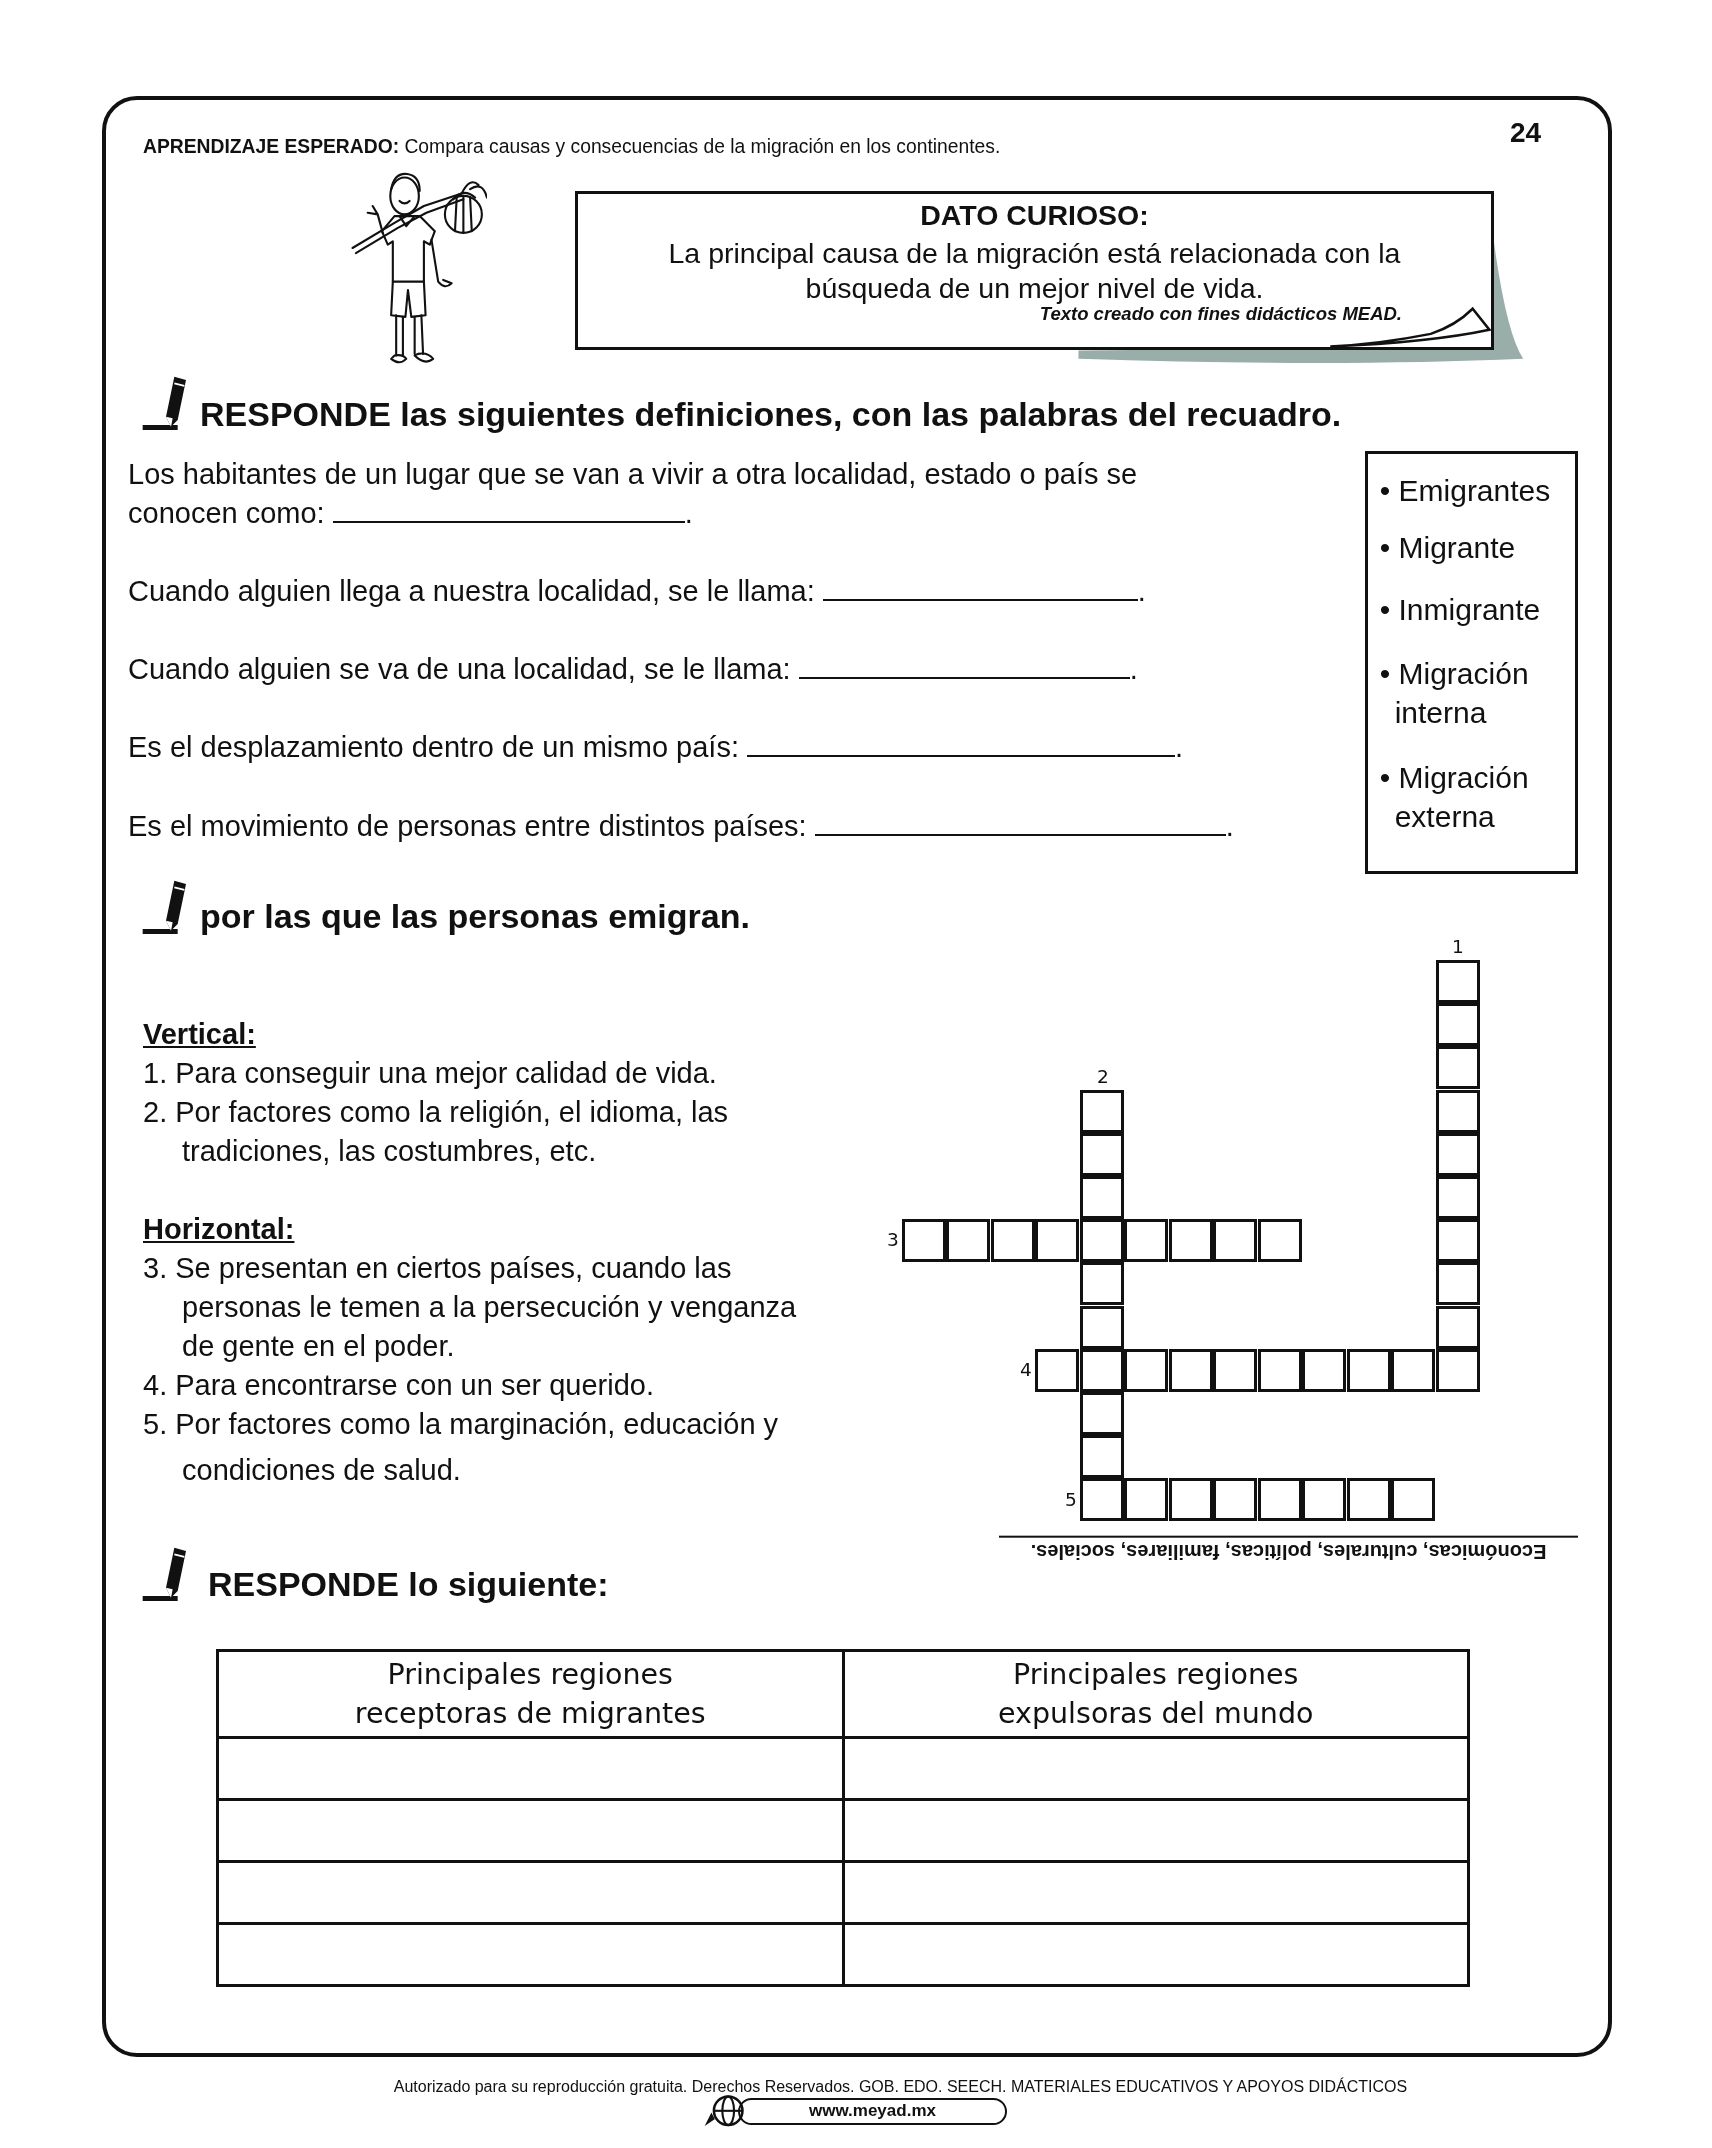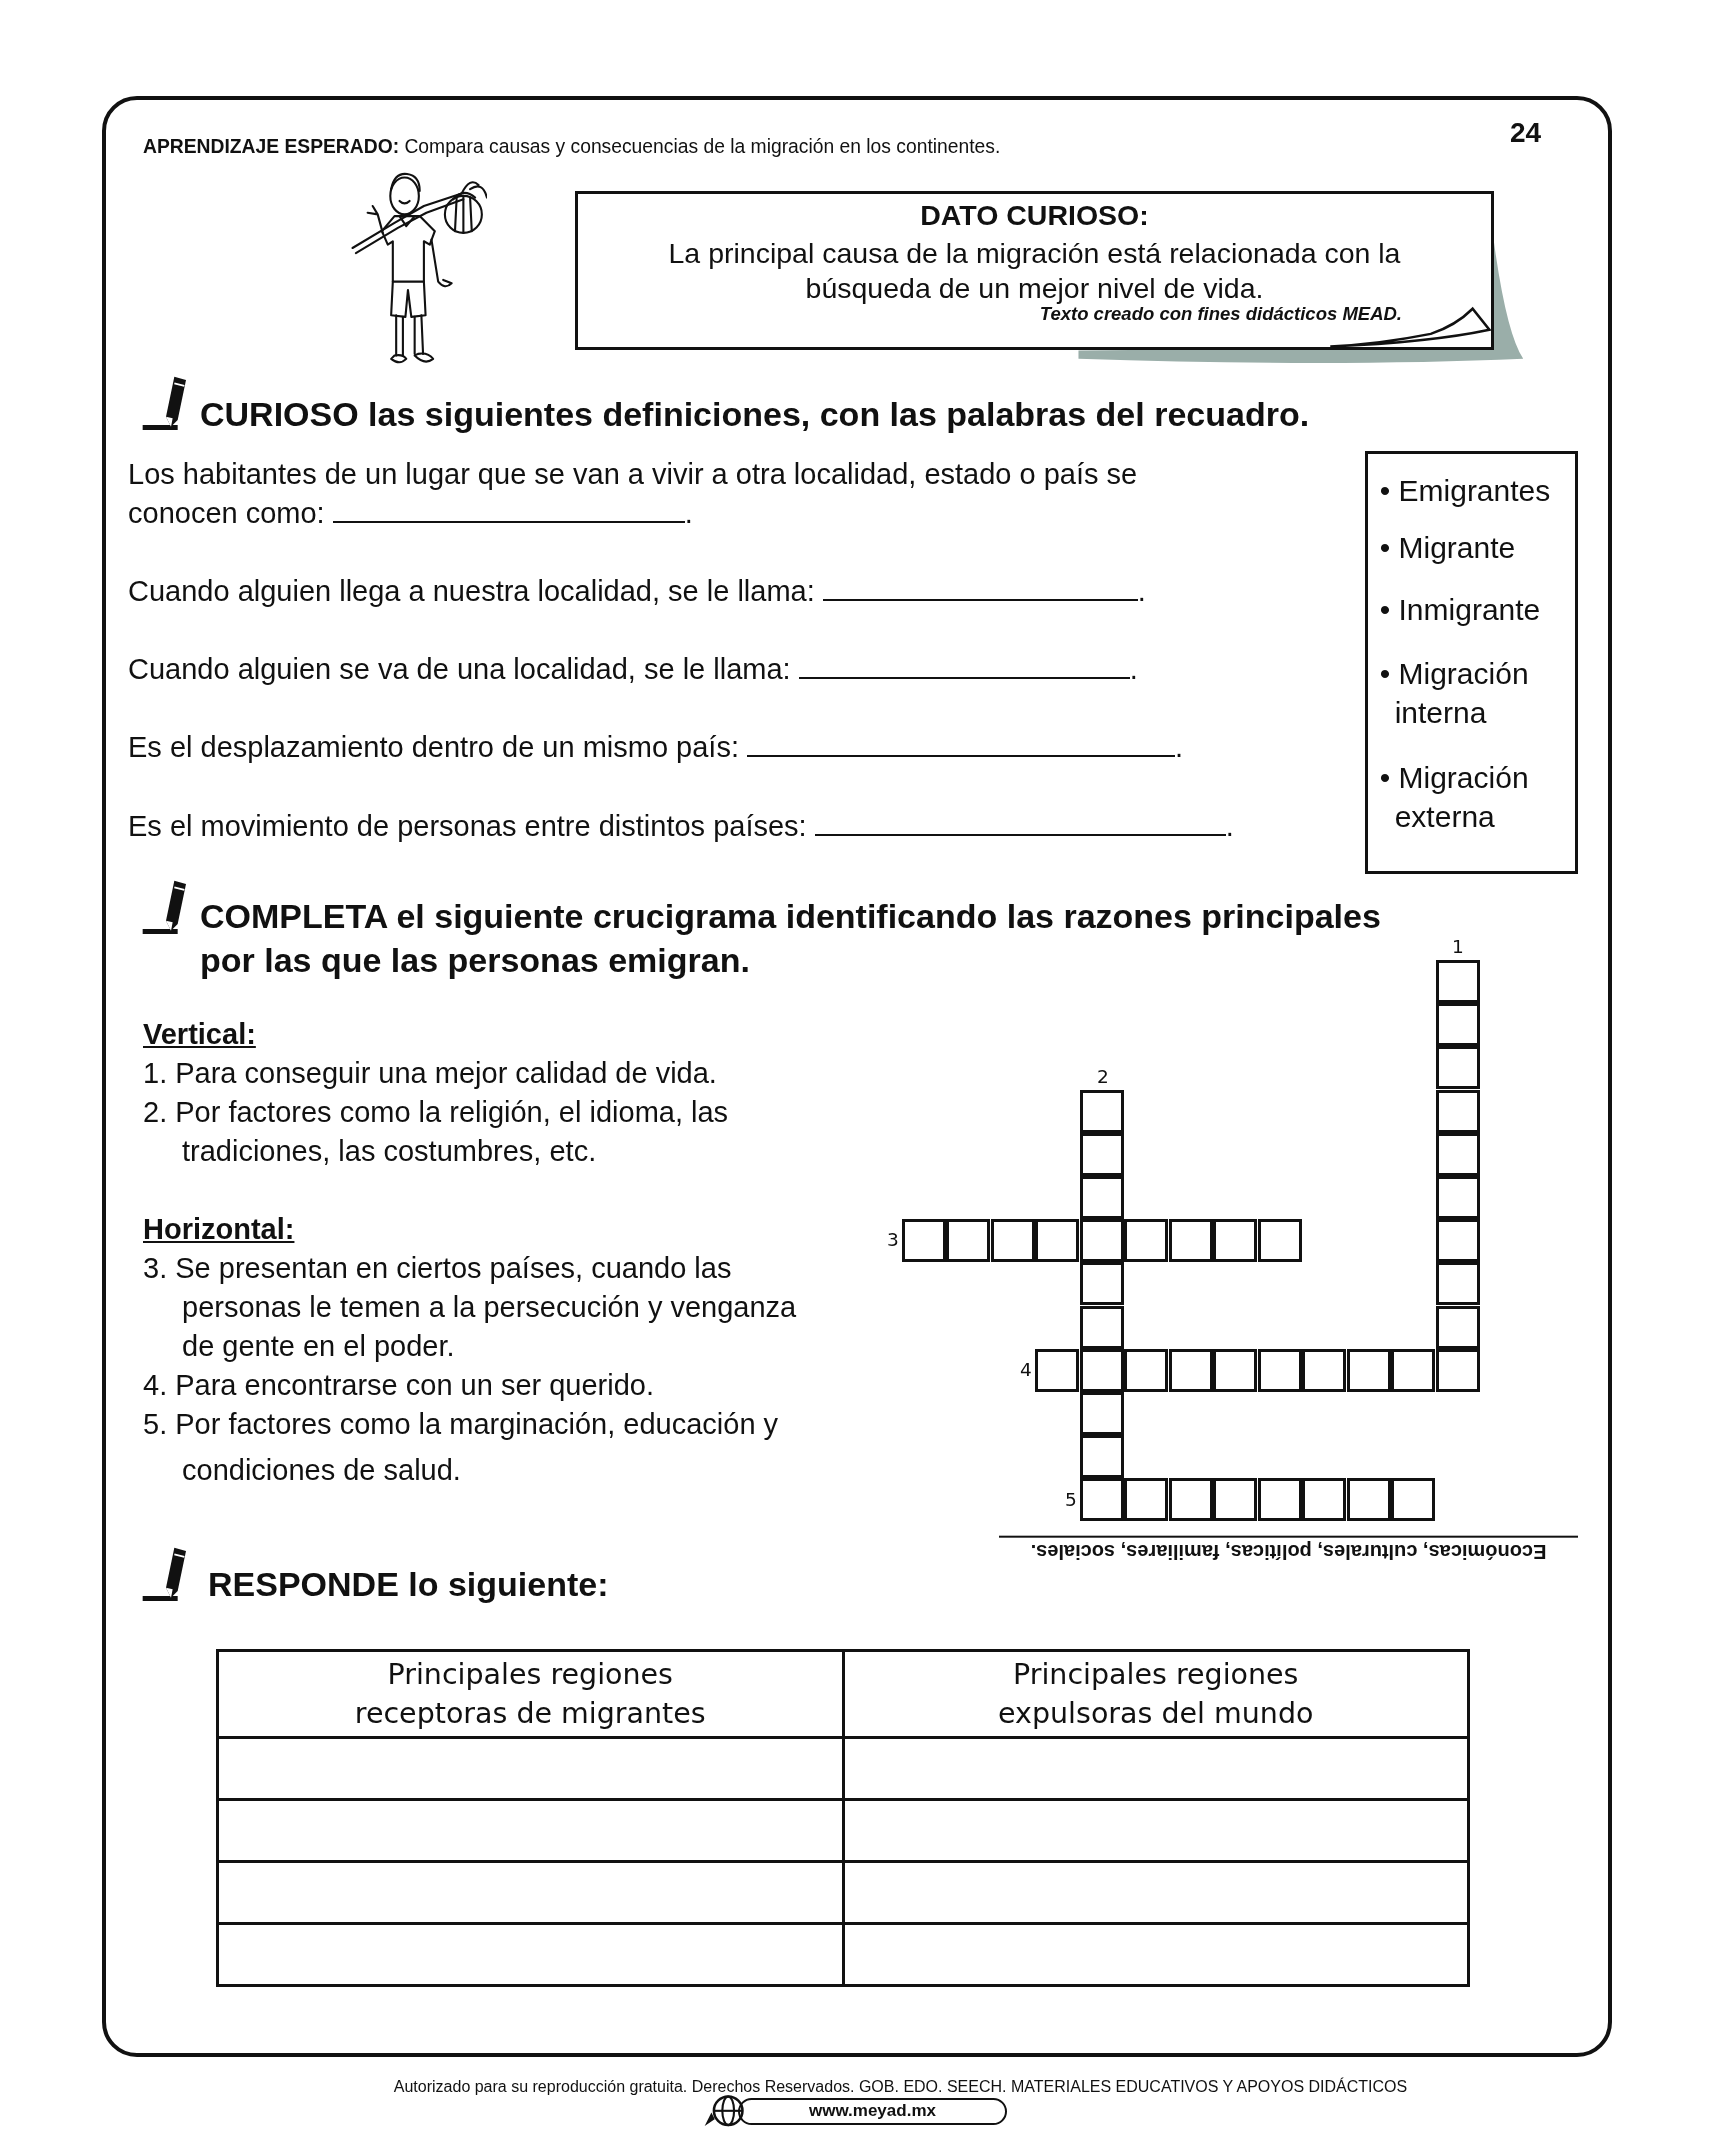--- a/index.html
+++ b/index.html
@@ -87,21 +87,21 @@
   </div>
   <div class="dato-credit">Texto creado con fines didácticos MEAD.</div>
 </div>
 
 <svg class="abs pencil" style="left:141px;top:373px;" viewBox="0 0 60 70">
   <rect x="2" y="62" width="42" height="6" fill="#111"></rect>
   <path d="M40 4 L54 8 L44 56 L36 64 L30 52 Z" fill="#111"></path>
   <path d="M36 64 L30 52 L38 54 Z" fill="#fff"></path>
   <line x1="40" y1="12" x2="52" y2="15" stroke="#fff" stroke-width="2"></line>
 </svg>
-<div class="abs section-title" style="left:200px;top:392px;">CURIOSO las siguientes definiciones, con las palabras del recuadro.</div>
+<div class="abs section-title" style="left:200px;top:392px;">RESPONDE las siguientes definiciones, con las palabras del recuadro.</div>
 
 <div class="abs def" style="top:455px;">
   <div>Los habitantes de un lugar que se van a vivir a otra localidad, estado o país se</div>
   <div><span>conocen como: </span><span class="blank" style="width:352px"></span><span>.</span></div>
 </div>
 <div class="abs def" style="top:572px;">
   <span>Cuando alguien llega a nuestra localidad, se le llama: </span><span class="blank" style="width:315px"></span><span>.</span>
 </div>
 <div class="abs def" style="top:650px;">
   <span>Cuando alguien se va de una localidad, se le llama: </span><span class="blank" style="width:331px"></span><span>.</span>
@@ -127,21 +127,20 @@
   </div>
 </div>
 
 <svg class="abs pencil" style="left:141px;top:877px;" viewBox="0 0 60 70">
   <rect x="2" y="62" width="42" height="6" fill="#111"></rect>
   <path d="M40 4 L54 8 L44 56 L36 64 L30 52 Z" fill="#111"></path>
   <path d="M36 64 L30 52 L38 54 Z" fill="#fff"></path>
   <line x1="40" y1="12" x2="52" y2="15" stroke="#fff" stroke-width="2"></line>
 </svg>
 <div class="abs section-title" style="left:200px;top:894px;">
-  <div>COMPLETA el siguiente crucigrama identificando las razones principales</div>
   <div>por las que las personas emigran.</div>
 </div>
 
 <div class="abs clues" style="top:1015px;">
   <div class="clue-head">Vertical:</div>
   <div>1. Para conseguir una mejor calidad de vida.</div>
   <div>2. Por factores como la religión, el idioma, las</div>
   <div class="indent">tradiciones, las costumbres, etc.</div>
   <div style="height:39px"></div>
   <div class="clue-head">Horizontal:</div>

